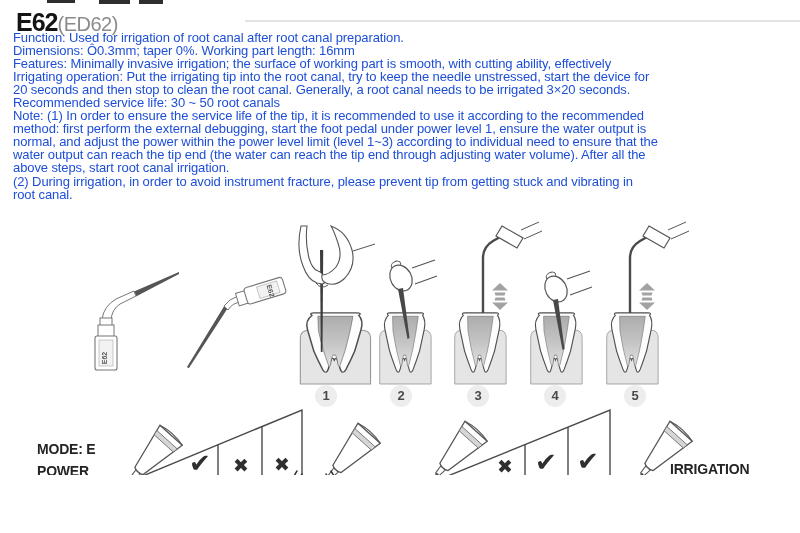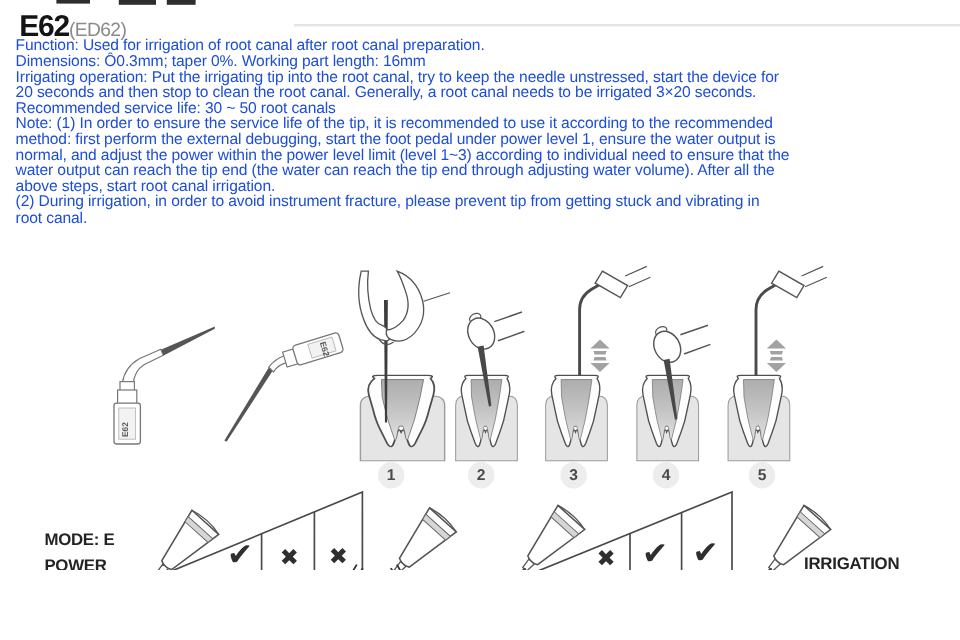--- a/index.html
+++ b/index.html
@@ -4,21 +4,21 @@
 <style>
   * { margin:0; padding:0; box-sizing:border-box; }
   body { background:#fff; }
   .page {
     position:relative; width:800px; height:475px; background:#ffffff;
     overflow:hidden; font-family:"Liberation Sans", sans-serif;border-radius:21px;
   }
   .artifact { position:absolute; background:#2e2e2e; }
   .header { position:absolute; left:16px; top:8px; display:flex; align-items:baseline; }
   .title { font-size:25px; font-weight:700; color:#141414; letter-spacing:-1px; }
-  .subtitle { font-size:16px; color:#8b8b8b; letter-spacing:-0.5px; }
+  .subtitle { font-size:20px; color:#8b8b8b; letter-spacing:-0.5px; }
   .divider { position:absolute; left:245px; top:20px; width:555px; height:2px; background:#e3e3e3; }
   .bodytext { position:absolute; left:13px; top:31px; width:775px;
     font-size:13px; line-height:13.05px; color:#1d4ed8; letter-spacing:-0.1px; }
   .illu { position:absolute; left:0; }
   .stepnum { position:absolute; width:22px; height:22px; top:385px; border-radius:50%;
     background:#ededed; color:#4a4a4a; font-size:13px; font-weight:700;
     text-align:center; line-height:22px; }
   .blabel { position:absolute; font-weight:700; color:#242424; font-size:14px; letter-spacing:-0.2px; }
   .minmax { position:absolute; font-weight:700; color:#2a2a2a; font-size:10.5px; }
   .grayline { position:absolute; height:3px; background:#dcdcdc; }
@@ -38,20 +38,21 @@
 
   <div class="header">
     <span class="title">E62</span>
       <span class="subtitle">(ED62)</span>
   </div>
   <div class="divider"></div>
 
   <div class="bodytext">
     <div>Function: Used for irrigation of root canal after root canal preparation.</div>
     <div>Dimensions: Ô0.3mm; taper 0%. Working part length: 16mm</div>
+    <div>Features: Minimally invasive irrigation; the surface of working part is smooth, with cutting ability, effectively</div>
     <div>Irrigating operation: Put the irrigating tip into the root canal, try to keep the needle unstressed, start the device for</div>
     <div>20 seconds and then stop to clean the root canal. Generally, a root canal needs to be irrigated 3×20 seconds.</div>
     <div>Recommended service life: 30 ~ 50 root canals</div>
     <div>Note: (1) In order to ensure the service life of the tip, it is recommended to use it according to the recommended</div>
     <div>method: first perform the external debugging, start the foot pedal under power level 1, ensure the water output is</div>
     <div>normal, and adjust the power within the power level limit (level 1~3) according to individual need to ensure that the</div>
     <div>water output can reach the tip end (the water can reach the tip end through adjusting water volume). After all the</div>
     <div>above steps, start root canal irrigation.</div>
     <div>(2) During irrigation, in order to avoid instrument fracture, please prevent tip from getting stuck and vibrating in</div>
     <div>root canal.</div>

